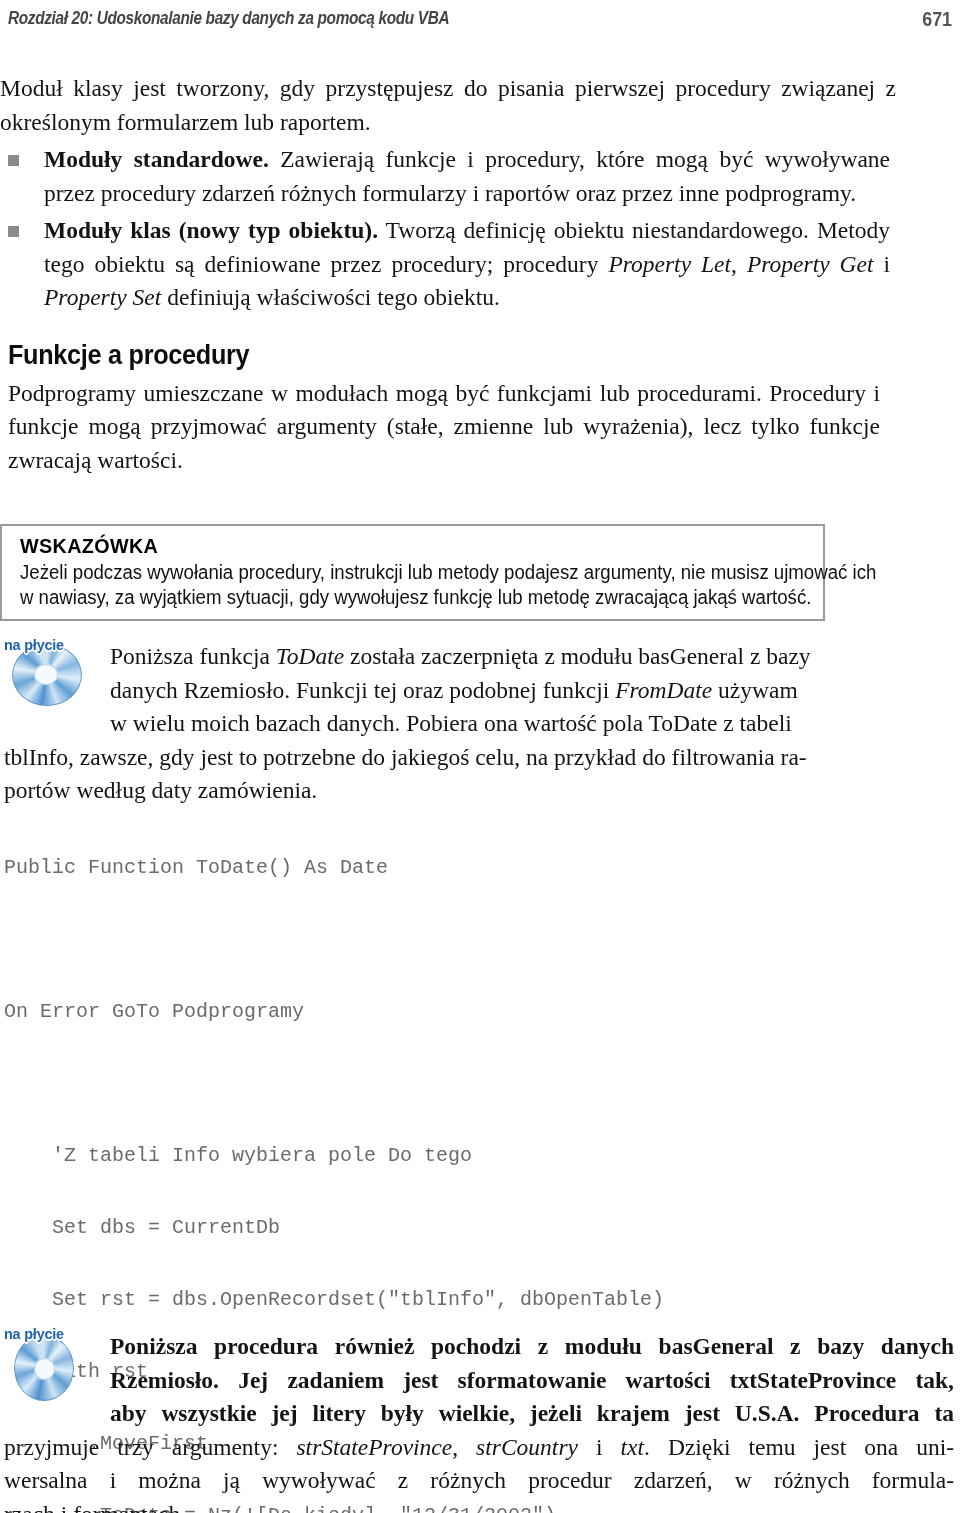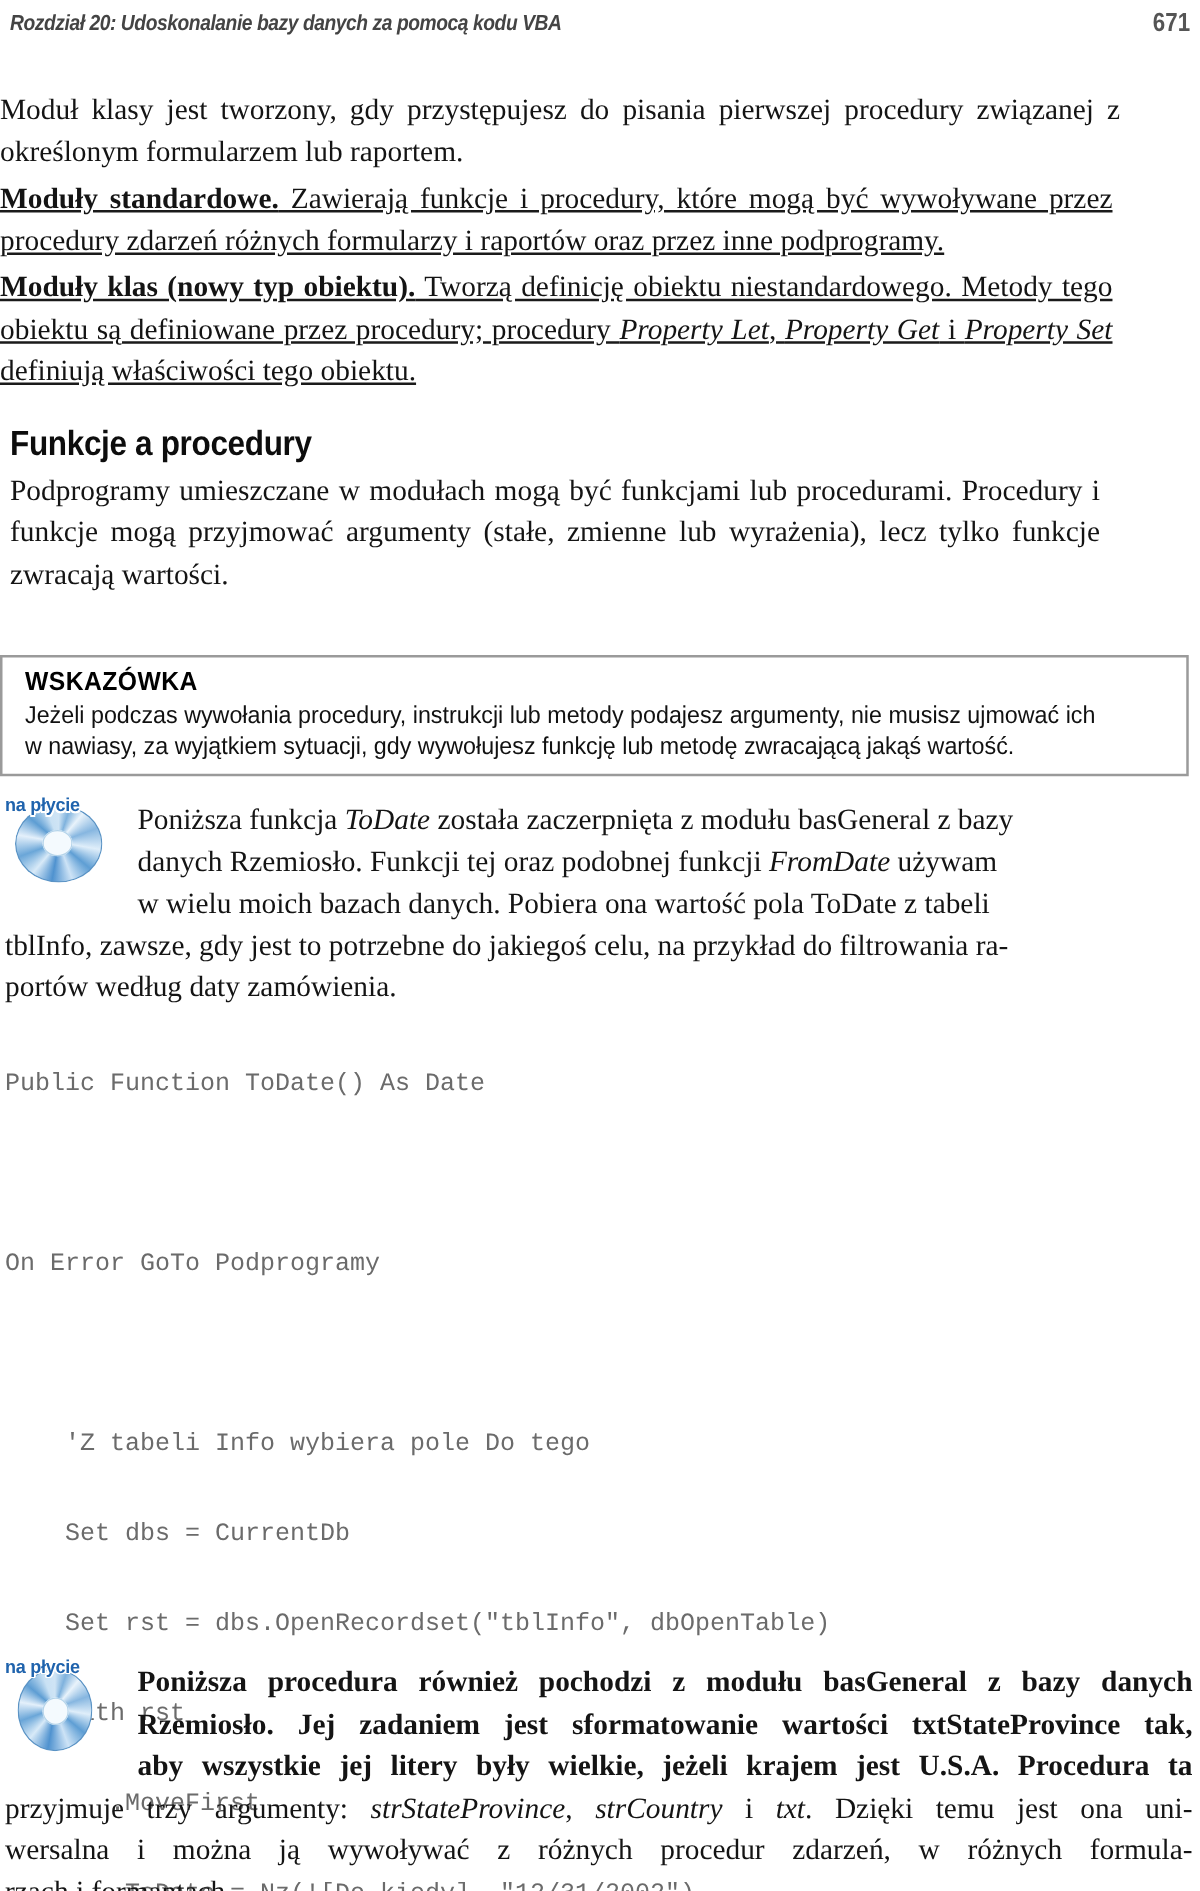--- a/index.html
+++ b/index.html
@@ -66,23 +66,23 @@
     color: #141414;
   }
 
   .indent-block {
     margin-left: 44px;
     margin-right: 6px;
   }
 
   .bullet-item {
     position: relative;
+    margin-left: 44px;
     margin-right: 6px;
     margin-top: 4px;
-    text-decoration: underline;
   }
   .bullet-sq {
     position: absolute;
     left: -36px;
     top: 12px;
     width: 11px;
     height: 11px;
     background: #8a8a8a;
   }
 
@@ -99,21 +99,21 @@
     letter-spacing: -0.3px;
     transform: scaleX(0.9);
     transform-origin: left center;
   }
 
   
   .tipbox {
     position: absolute;
     left: 0px;
     top: 524px;
-    width: 951px;
+    width: 825px;
     box-sizing: border-box;
     border: 2px solid #9a9a9a;
     border-left: 2px solid #9a9a9a;
     background: #ffffff;
     padding: 6px 10px 9px 10px;
   }
   .tip-title {
     font-family: "Liberation Sans", sans-serif;
     font-weight: 700;
     font-size: 21px;

